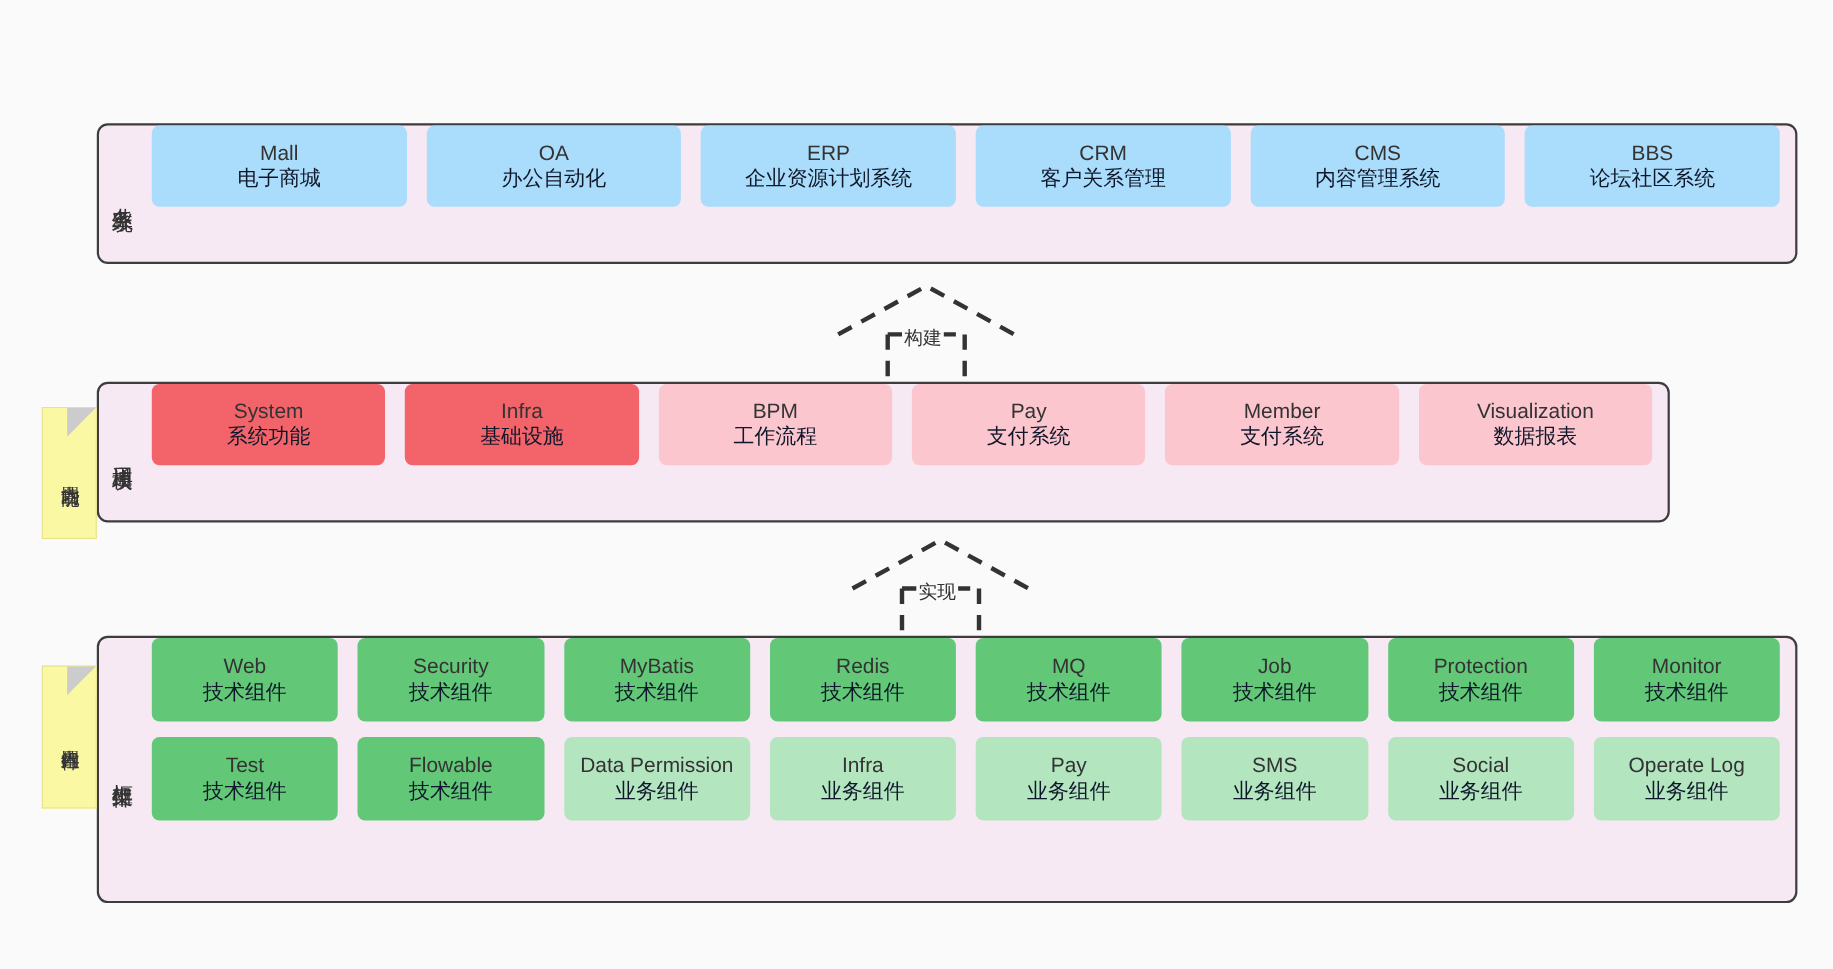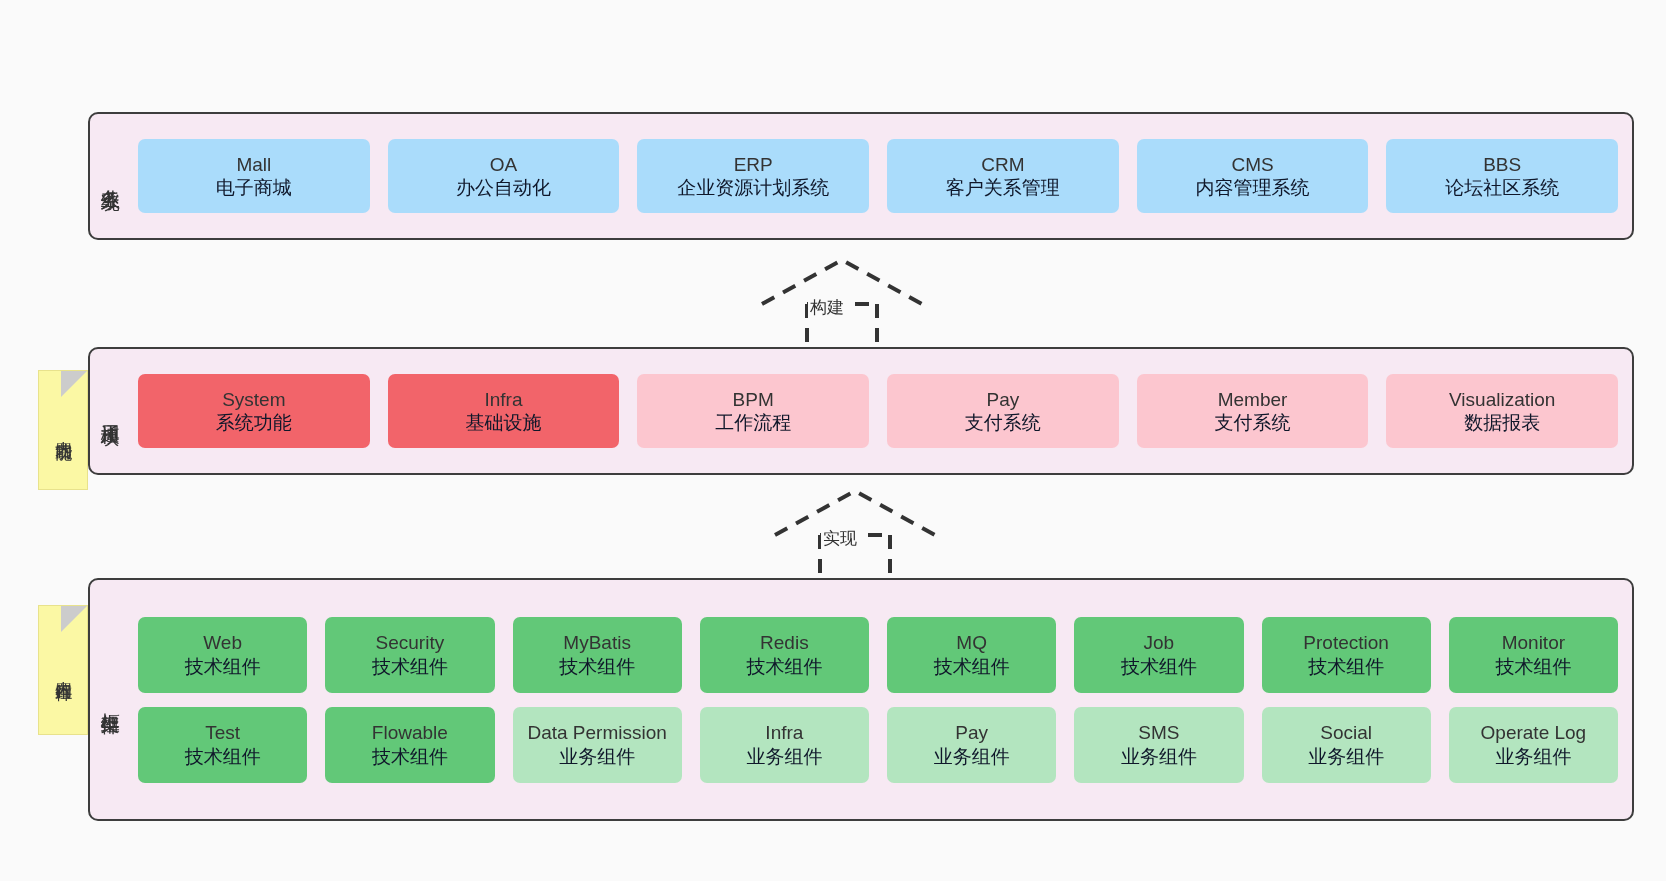--- a/index.html
+++ b/index.html
@@ -50,21 +50,21 @@
     text-orientation: upright;
     white-space: nowrap;
     padding: 2px 0;
     user-select: none;
   }
 
   .layer-body {
     flex: 1 1 auto;
     display: flex;
     flex-direction: column;
-    justify-content: center;
+    justify-content: flex-start;
     padding: 0 14px 0 8px;
     gap: 14px;
   }
 
   .cell-row {
     display: flex;
     flex-direction: row;
     gap: 18px;
   }
 
@@ -91,21 +91,21 @@
 
   
   .c-blue       { background: #aadcfb; }
   .c-red        { background: #f2646a; }
   .c-pink       { background: #fcc6cf; }
   .c-green      { background: #62c878; }
   .c-lightgreen { background: #b3e5bf; }
 
   
   #layer-business { left: 88px;  top: 112px; width: 1546px; height: 128px; }
-  #layer-common   { left: 88px;  top: 347px; width: 1546px; height: 128px; }
+  #layer-common   { left: 88px;  top: 347px; width: 1430px; height: 128px; }
   #layer-frame    { left: 88px;  top: 578px; width: 1546px; height: 243px; }
 
   #layer-business .cell { height: 74px; }
   #layer-common   .cell { height: 74px; }
   #layer-frame    .cell { height: 76px; }
 
   
   .note {
     position: absolute;
     box-sizing: border-box;
@@ -153,21 +153,21 @@
     width: 180px;
     height: 96px;
   }
   .relation svg {
     position: absolute;
     left: 0; top: 0;
     overflow: visible;
   }
   .relation .rel-label {
     position: absolute;
-    left: 56px;
+    left: 68px;
     top: 40px;
     font-size: 17px;
     color: #333333;
     background: #fafafa;
     padding: 0 2px;
     white-space: nowrap;
     user-select: none;
   }
   #relation-build   { left: 752px; top: 256px; }
   #relation-impl    { left: 765px; top: 487px; text-align: center; }

